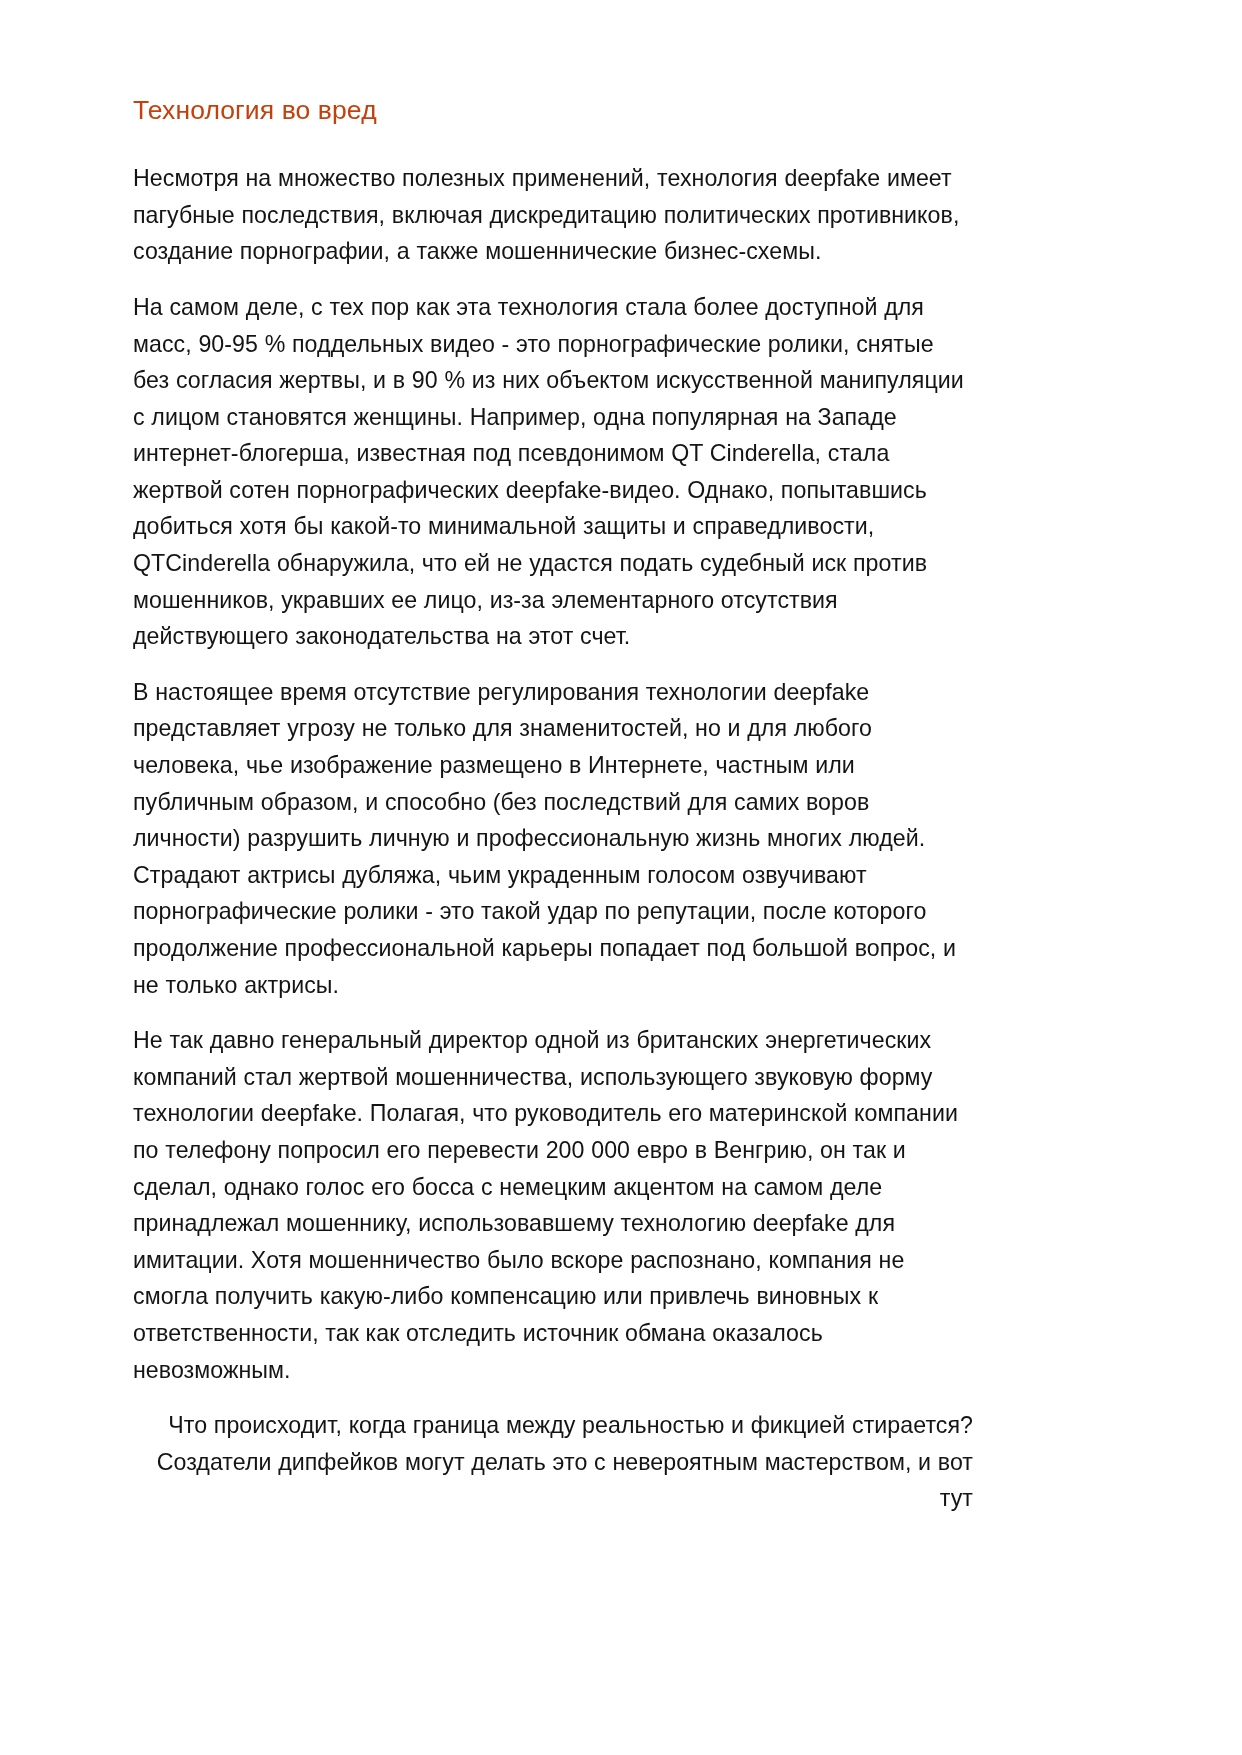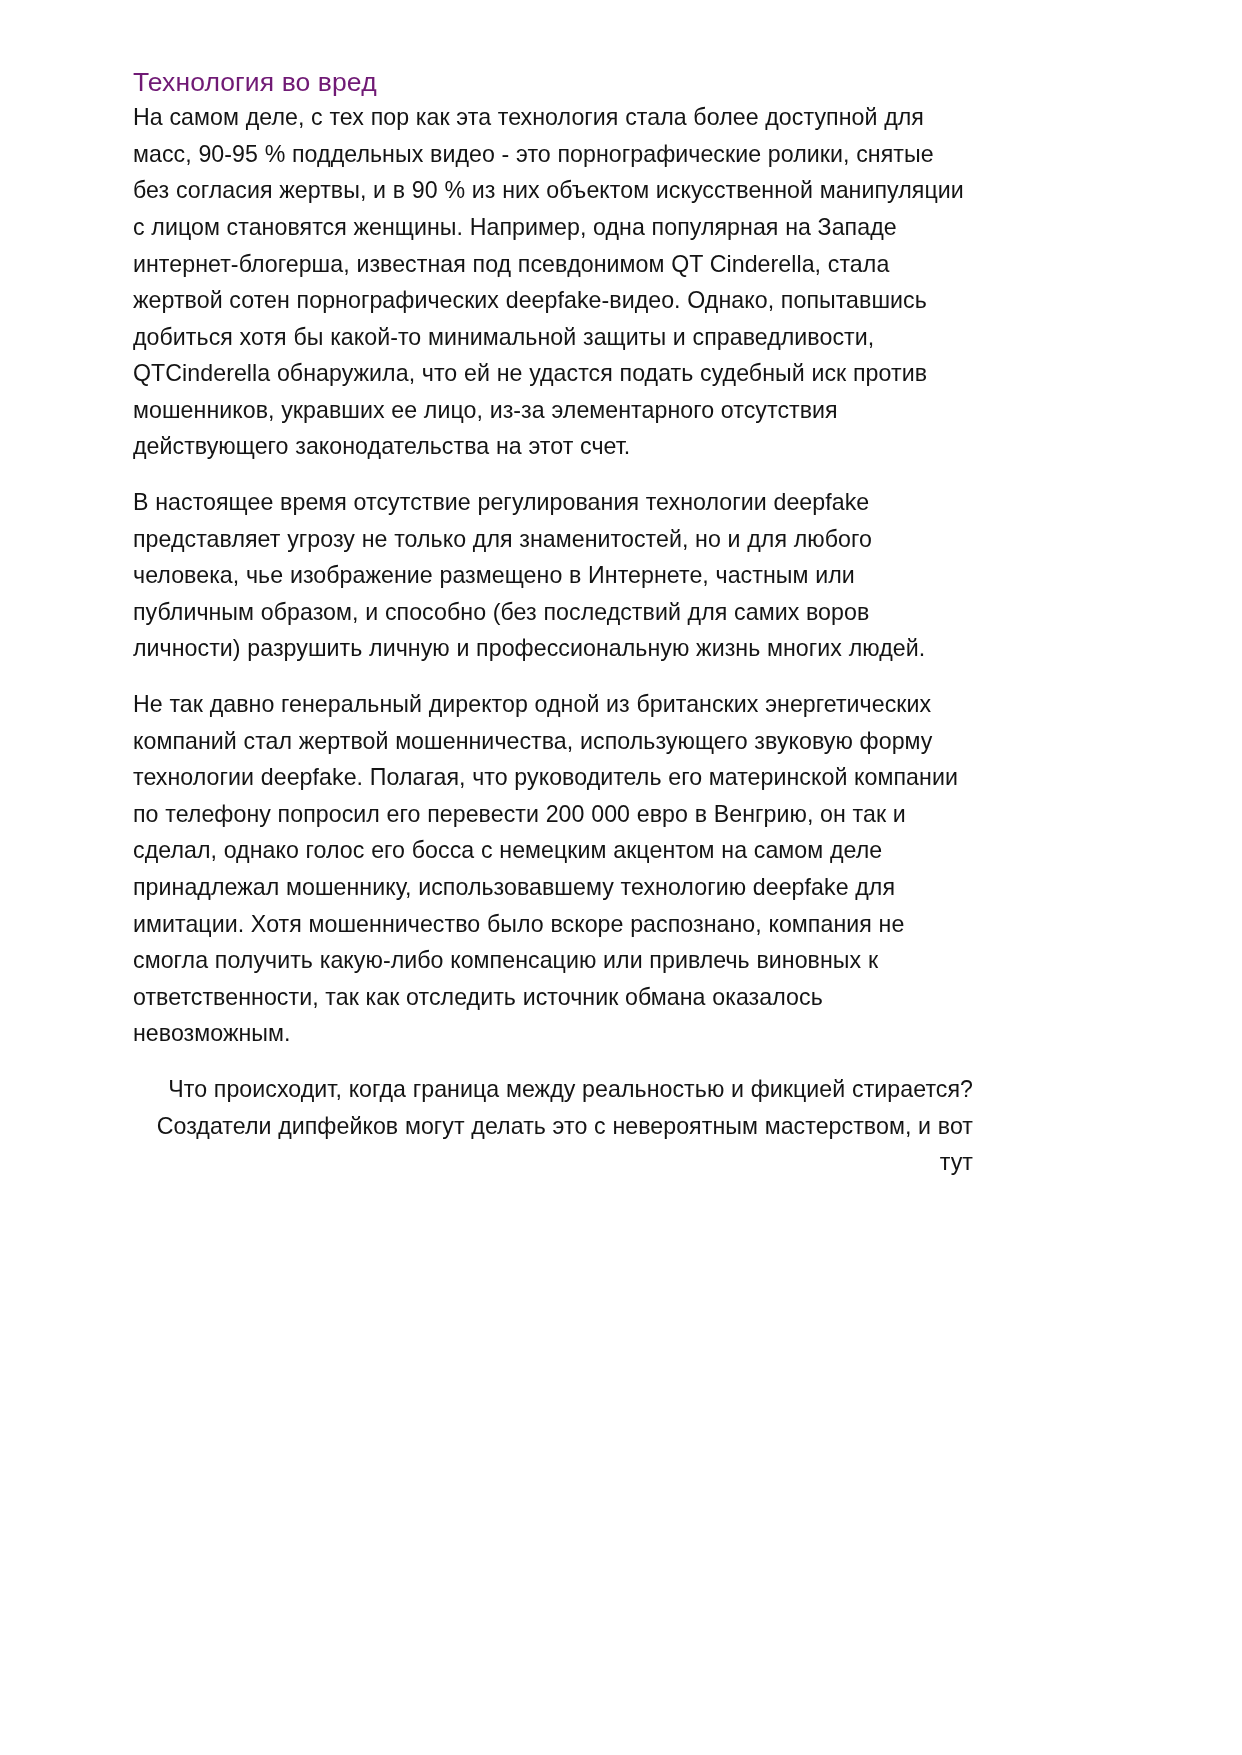--- a/index.html
+++ b/index.html
@@ -24,27 +24,27 @@
     padding: 0;
   }
   .content {
     position: absolute;
     left: 133px;
     top: 0;
     width: 840px;
   }
   
   .section-title {
-    color: #701a75;
+    color: #c2410c;
     font-size: 26.5px;
     font-weight: 400;
     line-height: 1.25;
     letter-spacing: 0.1px;
     margin: 0;
-    padding-top: 66px;
+    padding-top: 94px;
   }
   
   .para {
     color: #141414;
     font-size: 23.2px;
     font-weight: 400;
     line-height: 36.6px;
     letter-spacing: 0.05px;
     margin: 0;
     text-align: left;
@@ -75,25 +75,27 @@
   }
 </style>
 </head>
 <body>
 
 <div class="page">
   <div class="content">
 
     <h2 class="section-title">Технология во вред</h2>
 
+    <p class="para gap-first">Несмотря на множество полезных применений, технология deepfake имеет пагубные последствия, включая дискредитацию политических противников, создание порнографии, а также мошеннические бизнес-схемы.</p>
 
     <p class="para">На самом деле, с тех пор как эта технология стала более доступной для масс, 90-95 % поддельных видео - это порнографические ролики, снятые без согласия жертвы, и в 90 % из них объектом искусственной манипуляции с лицом становятся женщины. Например, одна популярная на Западе интернет-блогерша, известная под псевдонимом QT Cinderella, стала жертвой сотен порнографических deepfake-видео. Однако, попытавшись добиться хотя бы какой-то минимальной защиты и справедливости, QTCinderella обнаружила, что ей не удастся подать судебный иск против мошенников, укравших ее лицо, из-за элементарного отсутствия действующего законодательства на этот счет.</p>
 
     <p class="para">В настоящее время отсутствие регулирования технологии deepfake представляет угрозу не только для знаменитостей, но и для любого человека, чье изображение размещено в Интернете, частным или публичным образом, и способно (без последствий для самих воров личности) разрушить личную и профессиональную жизнь многих людей.</p>
 
+    <p class="para tight">Страдают актрисы дубляжа, чьим украденным голосом озвучивают порнографические ролики - это такой удар по репутации, после которого продолжение профессиональной карьеры попадает под большой вопрос, и не только актрисы.</p>
 
     <p class="para">Не так давно генеральный директор одной из британских энергетических компаний стал жертвой мошенничества, использующего звуковую форму технологии deepfake. Полагая, что руководитель его материнской компании по телефону попросил его перевести 200 000 евро в Венгрию, он так и сделал, однако голос его босса с немецким акцентом на самом деле принадлежал мошеннику, использовавшему технологию deepfake для имитации. Хотя мошенничество было вскоре распознано, компания не смогла получить какую-либо компенсацию или привлечь виновных к ответственности, так как отследить источник обмана оказалось невозможным.</p>
 
 
     <p class="para after-heading">Что происходит, когда граница между реальностью и фикцией стирается? Создатели дипфейков могут делать это с невероятным мастерством, и вот тут</p>
 
   </div>
 </div>
 
 </body></html>

